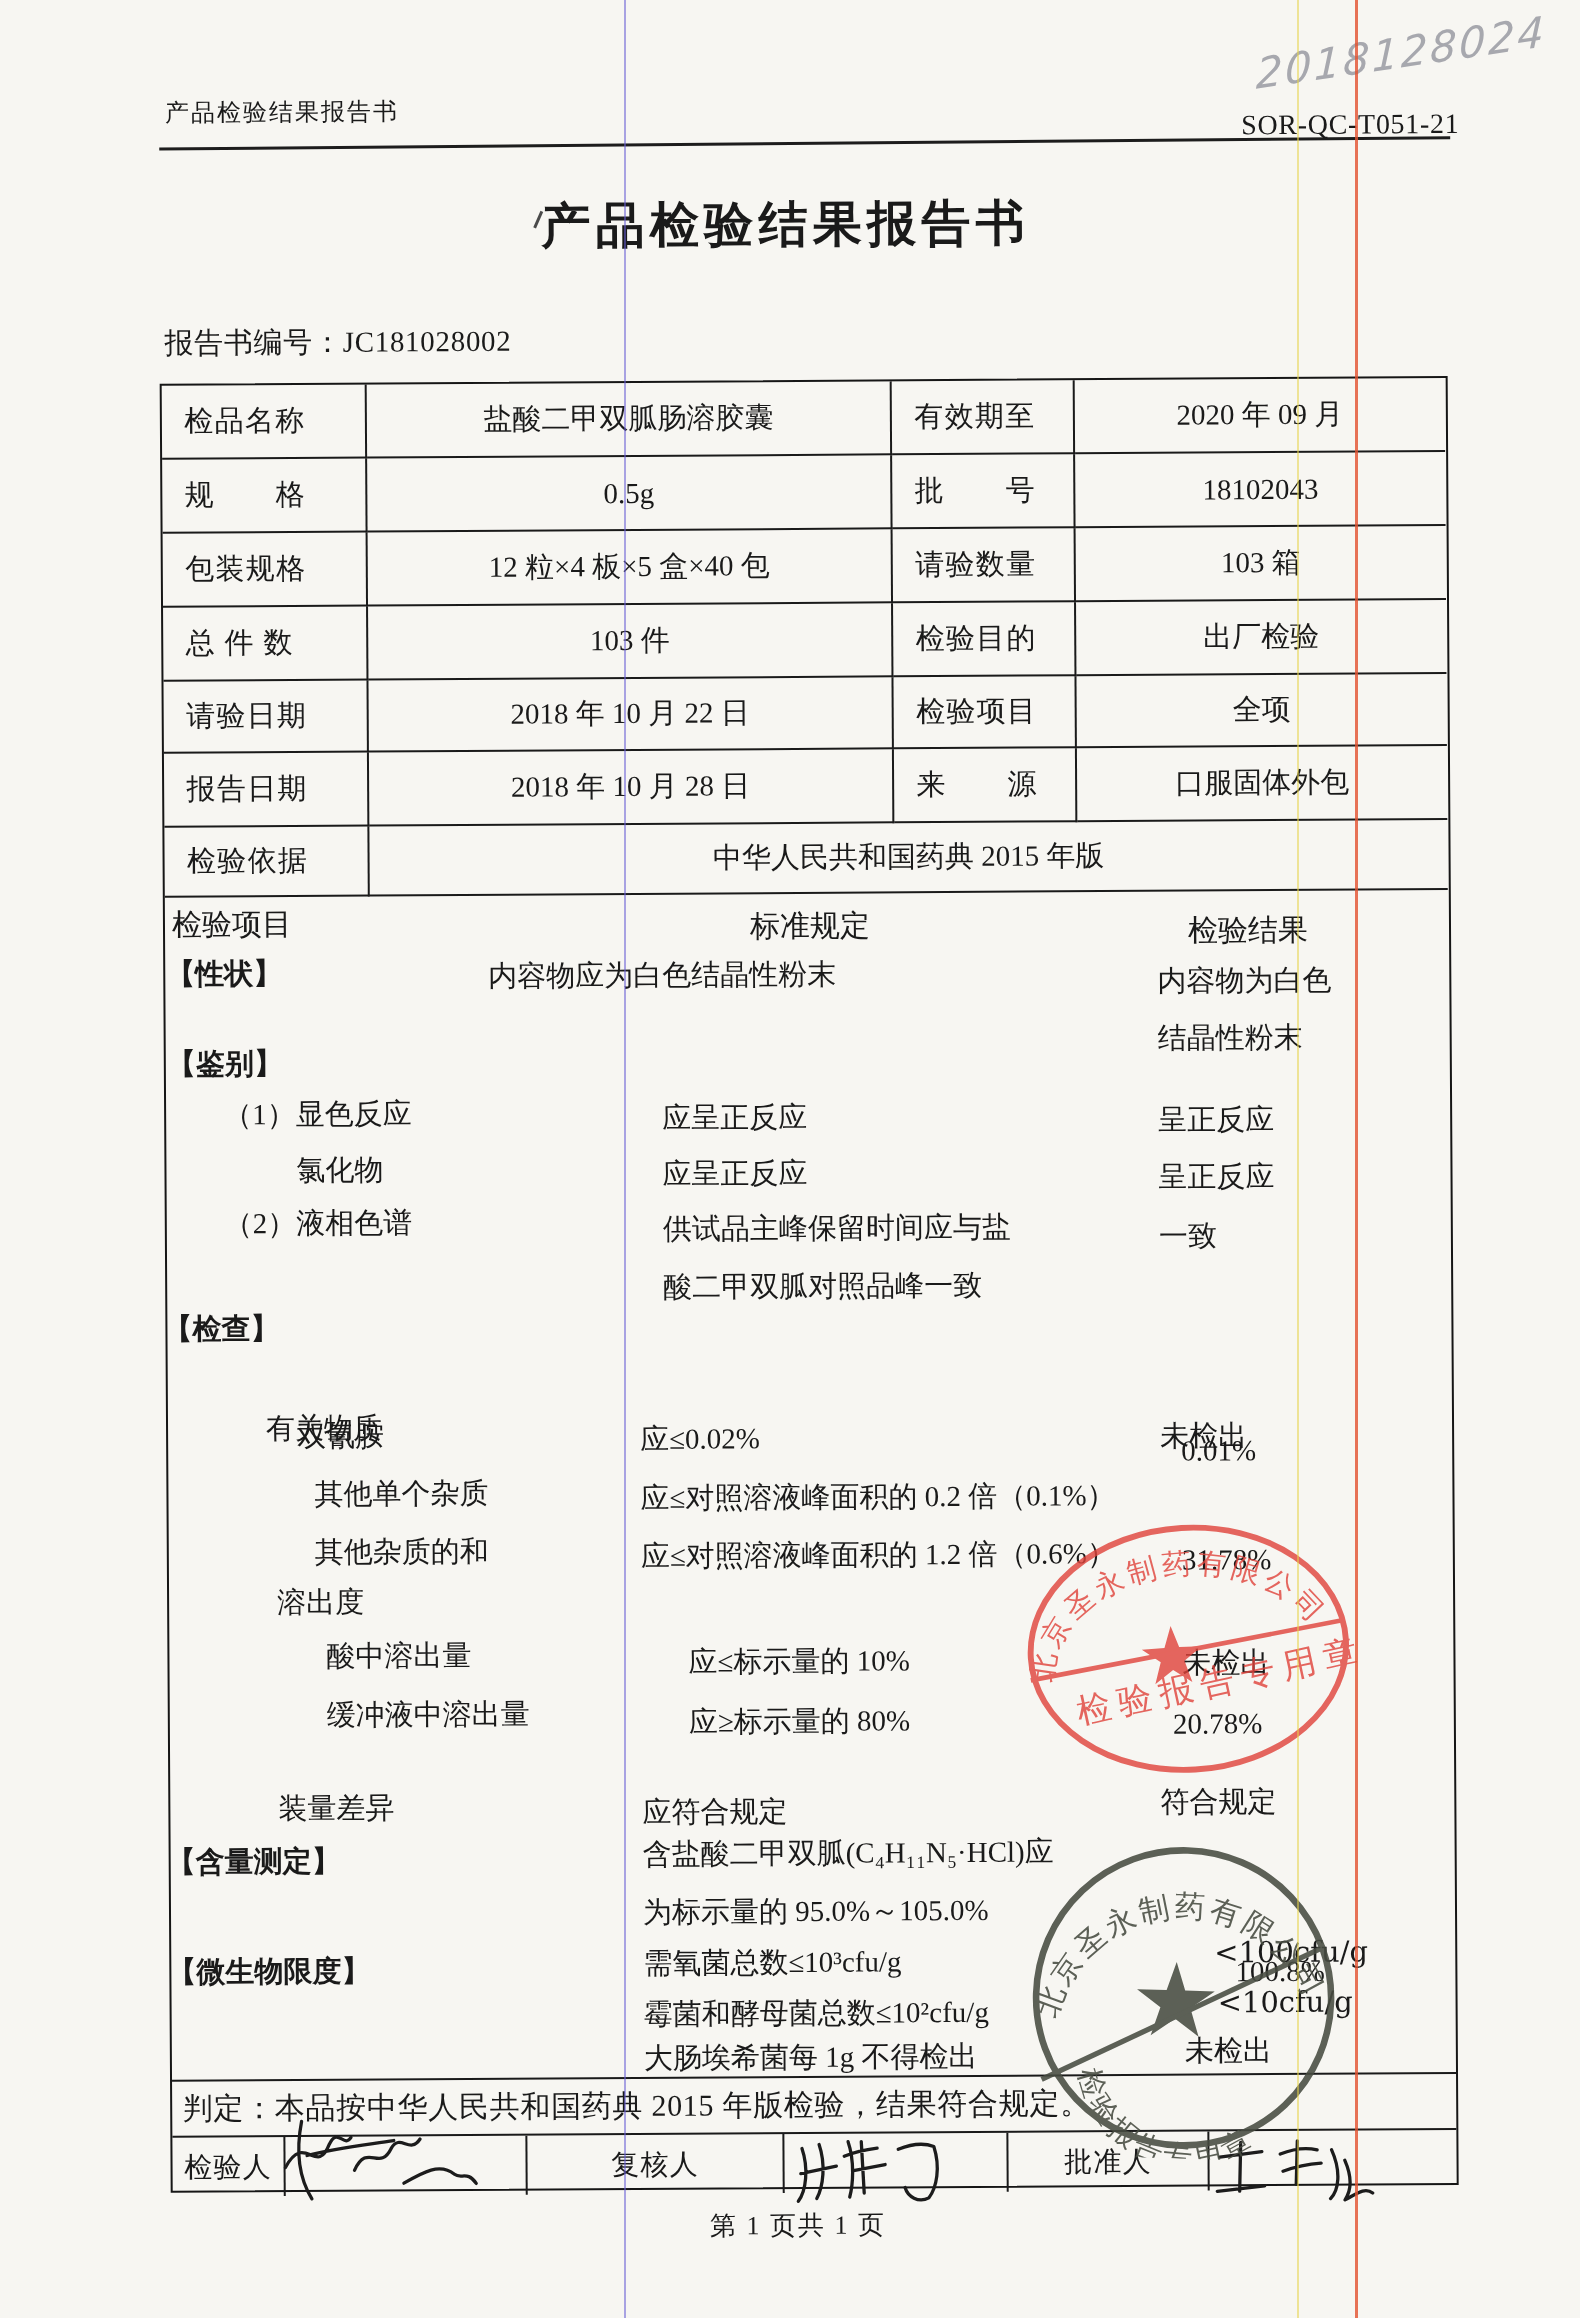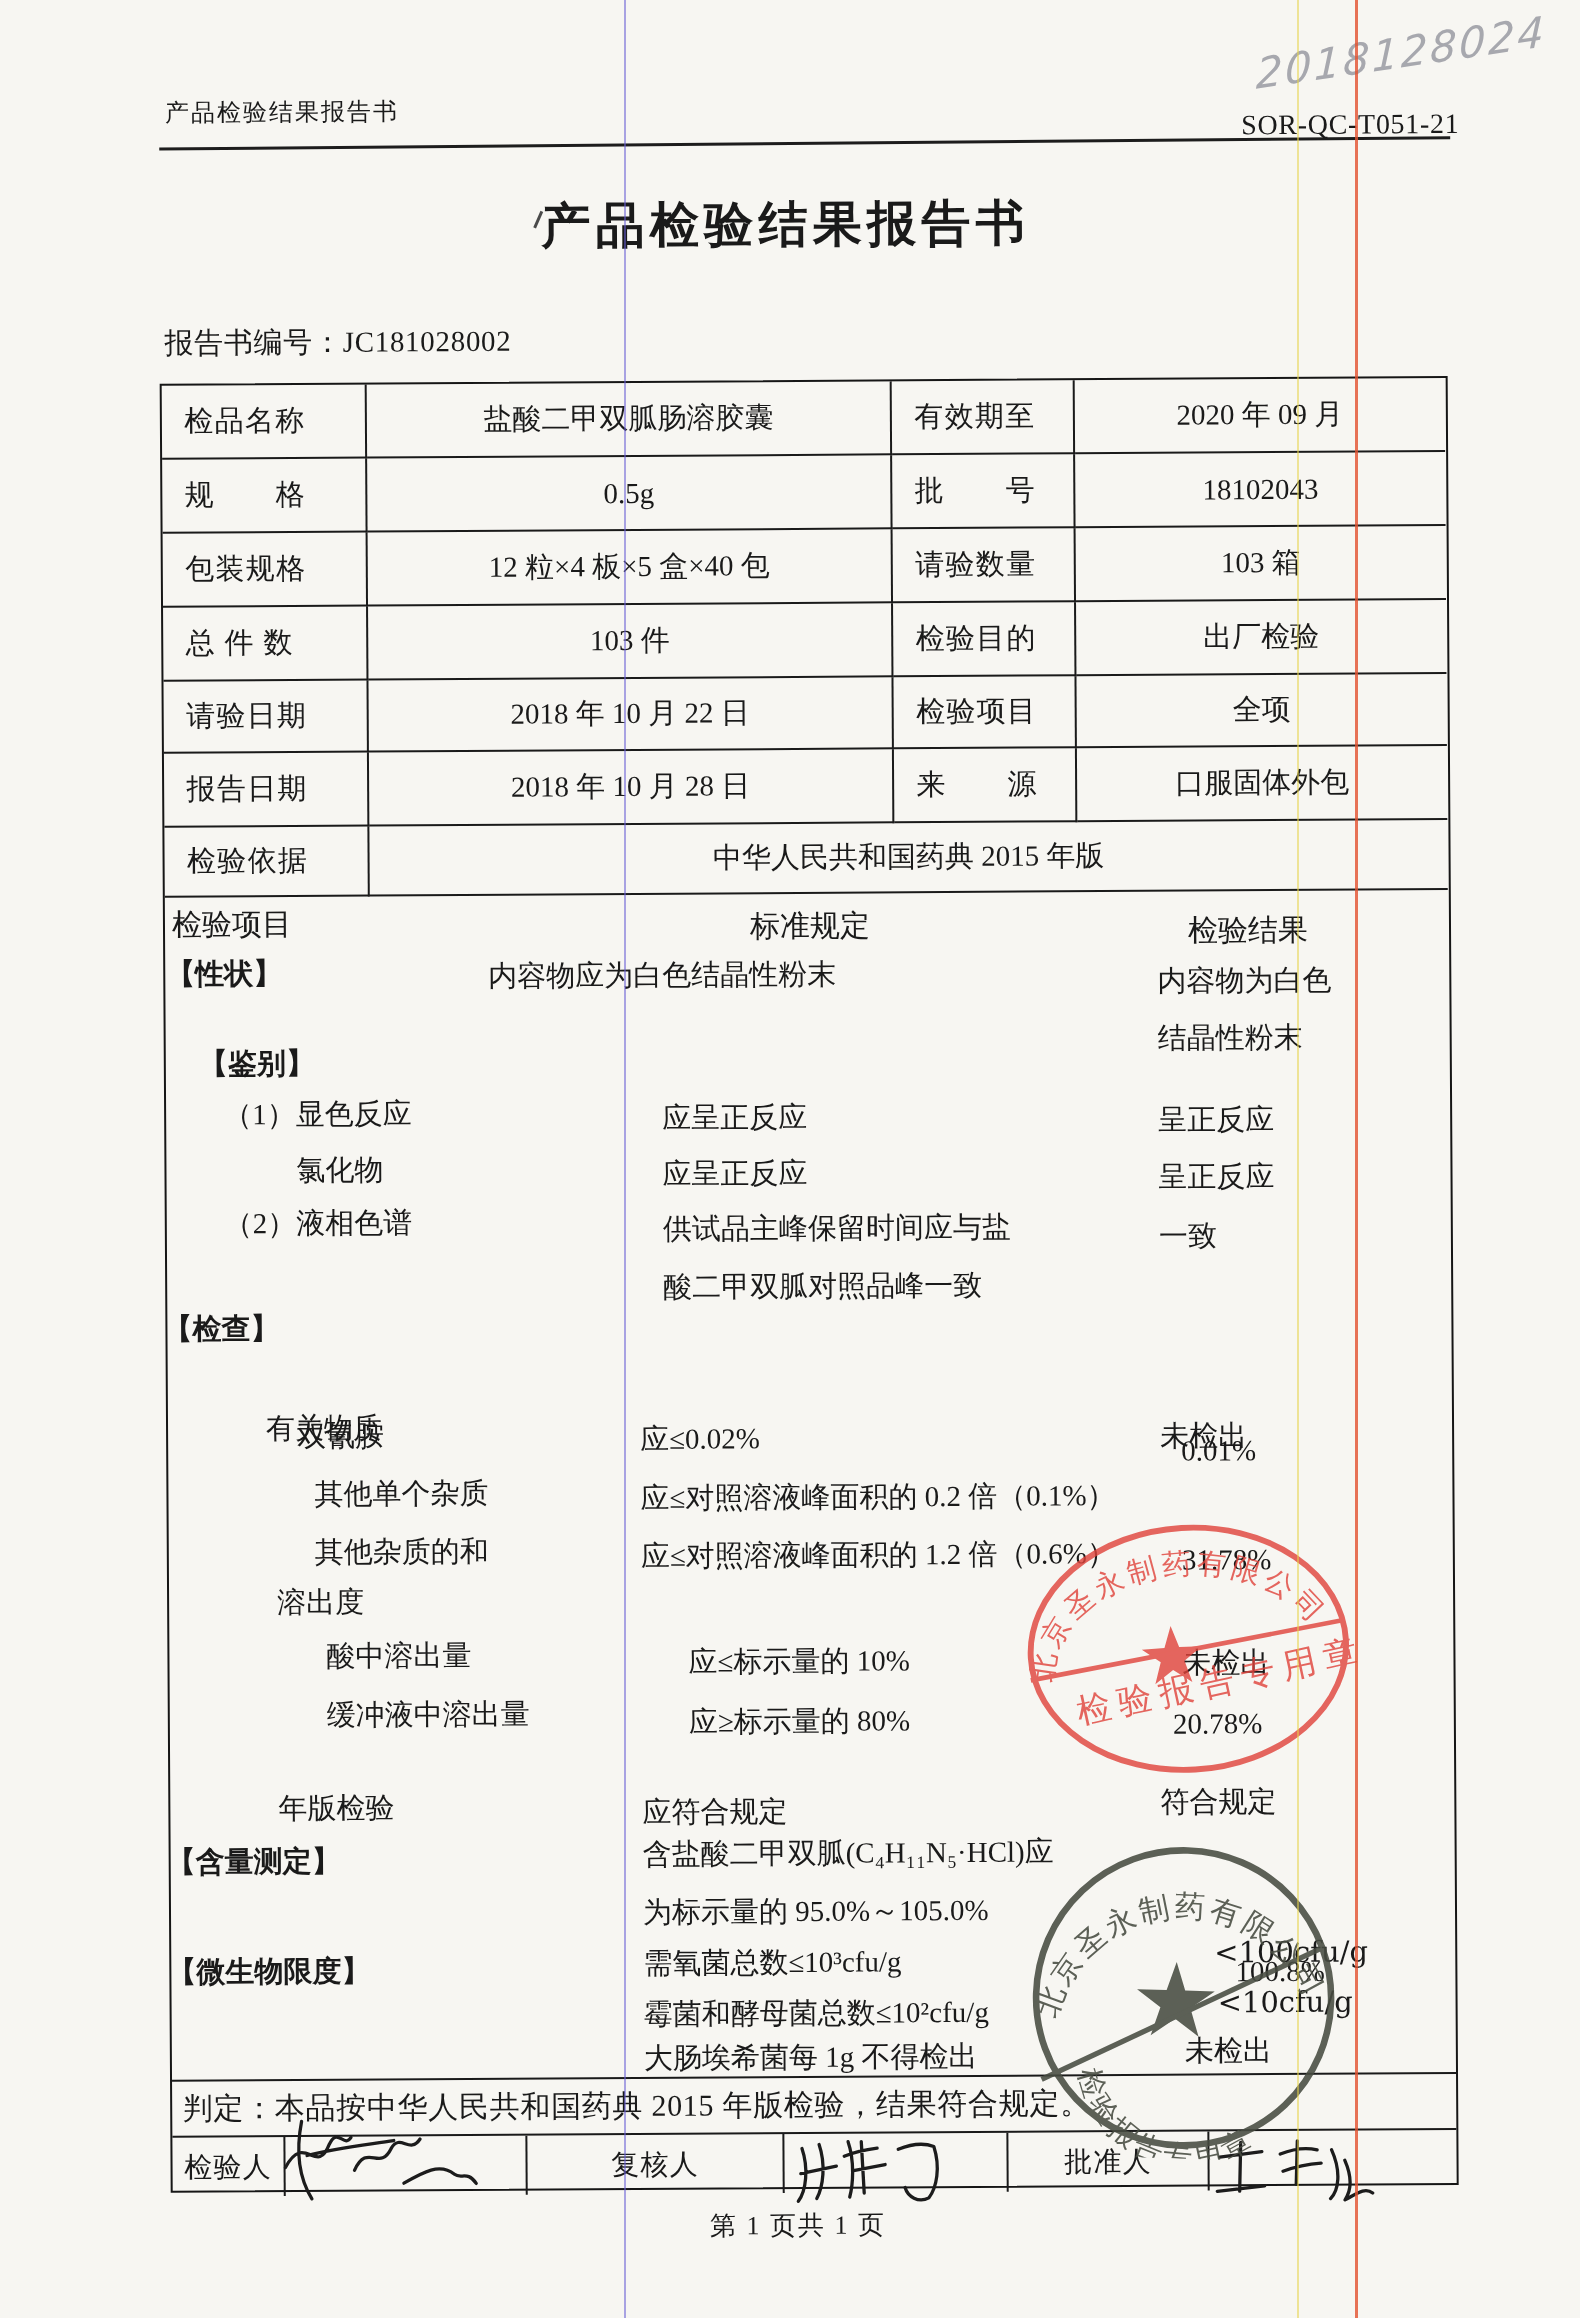--- a/index.html
+++ b/index.html
@@ -122,21 +122,21 @@
 
     <div class="t" style="left:172px;top:903px;font-size:30px;">检验项目</div>
     <div class="t" style="left:750px;top:908px;font-size:30px;">标准规定</div>
     <div class="t" style="left:1188px;top:915px;font-size:30px;">检验结果</div>
 
     <div class="t bold" style="left:166px;top:953px;">【性状】</div>
     <div class="t" style="left:488px;top:957px;">内容物应为白色结晶性粉末</div>
     <div class="t" style="left:1157px;top:966px;">内容物为白色</div>
     <div class="t" style="left:1157px;top:1023px;">结晶性粉末</div>
 
-    <div class="t bold" style="left:166px;top:1043px;margin-left:32px;">【鉴别】</div>
+    <div class="t bold" style="left:166px;top:1043px;">【鉴别】</div>
     <div class="t" style="left:222px;top:1094px;">（1）显色反应</div>
     <div class="t" style="left:661px;top:1100px;">应呈正反应</div>
     <div class="t" style="left:1157px;top:1105px;">呈正反应</div>
 
     <div class="t" style="left:295px;top:1150px;">氯化物</div>
     <div class="t" style="left:661px;top:1156px;">应呈正反应</div>
     <div class="t" style="left:1157px;top:1162px;">呈正反应</div>
 
     <div class="t" style="left:222px;top:1203px;">（2）液相色谱</div>
     <div class="t" style="left:661px;top:1211px;">供试品主峰保留时间应与盐</div>
@@ -161,21 +161,21 @@
     <div class="t" style="left:273px;top:1582px;">溶出度</div>
 
     <div class="t" style="left:322px;top:1636px;">酸中溶出量</div>
     <div class="t" style="left:684px;top:1644px;">应≤标示量的 10%</div>
     <div class="t" style="left:1178px;top:1648px;">未检出</div>
 
     <div class="t" style="left:322px;top:1695px;">缓冲液中溶出量</div>
     <div class="t" style="left:684px;top:1704px;">应≥标示量的 80%</div>
     <div class="t" style="left:1168px;top:1709px;">20.78%</div>
 
-    <div class="t" style="left:273px;top:1788px;">年版检验</div>
+    <div class="t" style="left:273px;top:1788px;">装量差异</div>
     <div class="t" style="left:637px;top:1794px;">应符合规定</div>
     <div class="t" style="left:1155px;top:1787px;">符合规定</div>
 
     <div class="t bold" style="left:161px;top:1841px;">【含量测定】</div>
     <div class="t" style="left:637px;top:1836px;">含盐酸二甲双胍(C₄H₁₁N₅·HCl)应</div>
     <div class="t" style="left:637px;top:1894px;">为标示量的 95.0%～105.0%</div>
     <div class="t" style="left:1229px;top:1957px;">100.8%</div>
 
     <div class="t bold" style="left:161px;top:1951px;">【微生物限度】</div>
     <div class="t" style="left:637px;top:1945px;">需氧菌总数≤10³cfu/g</div>

